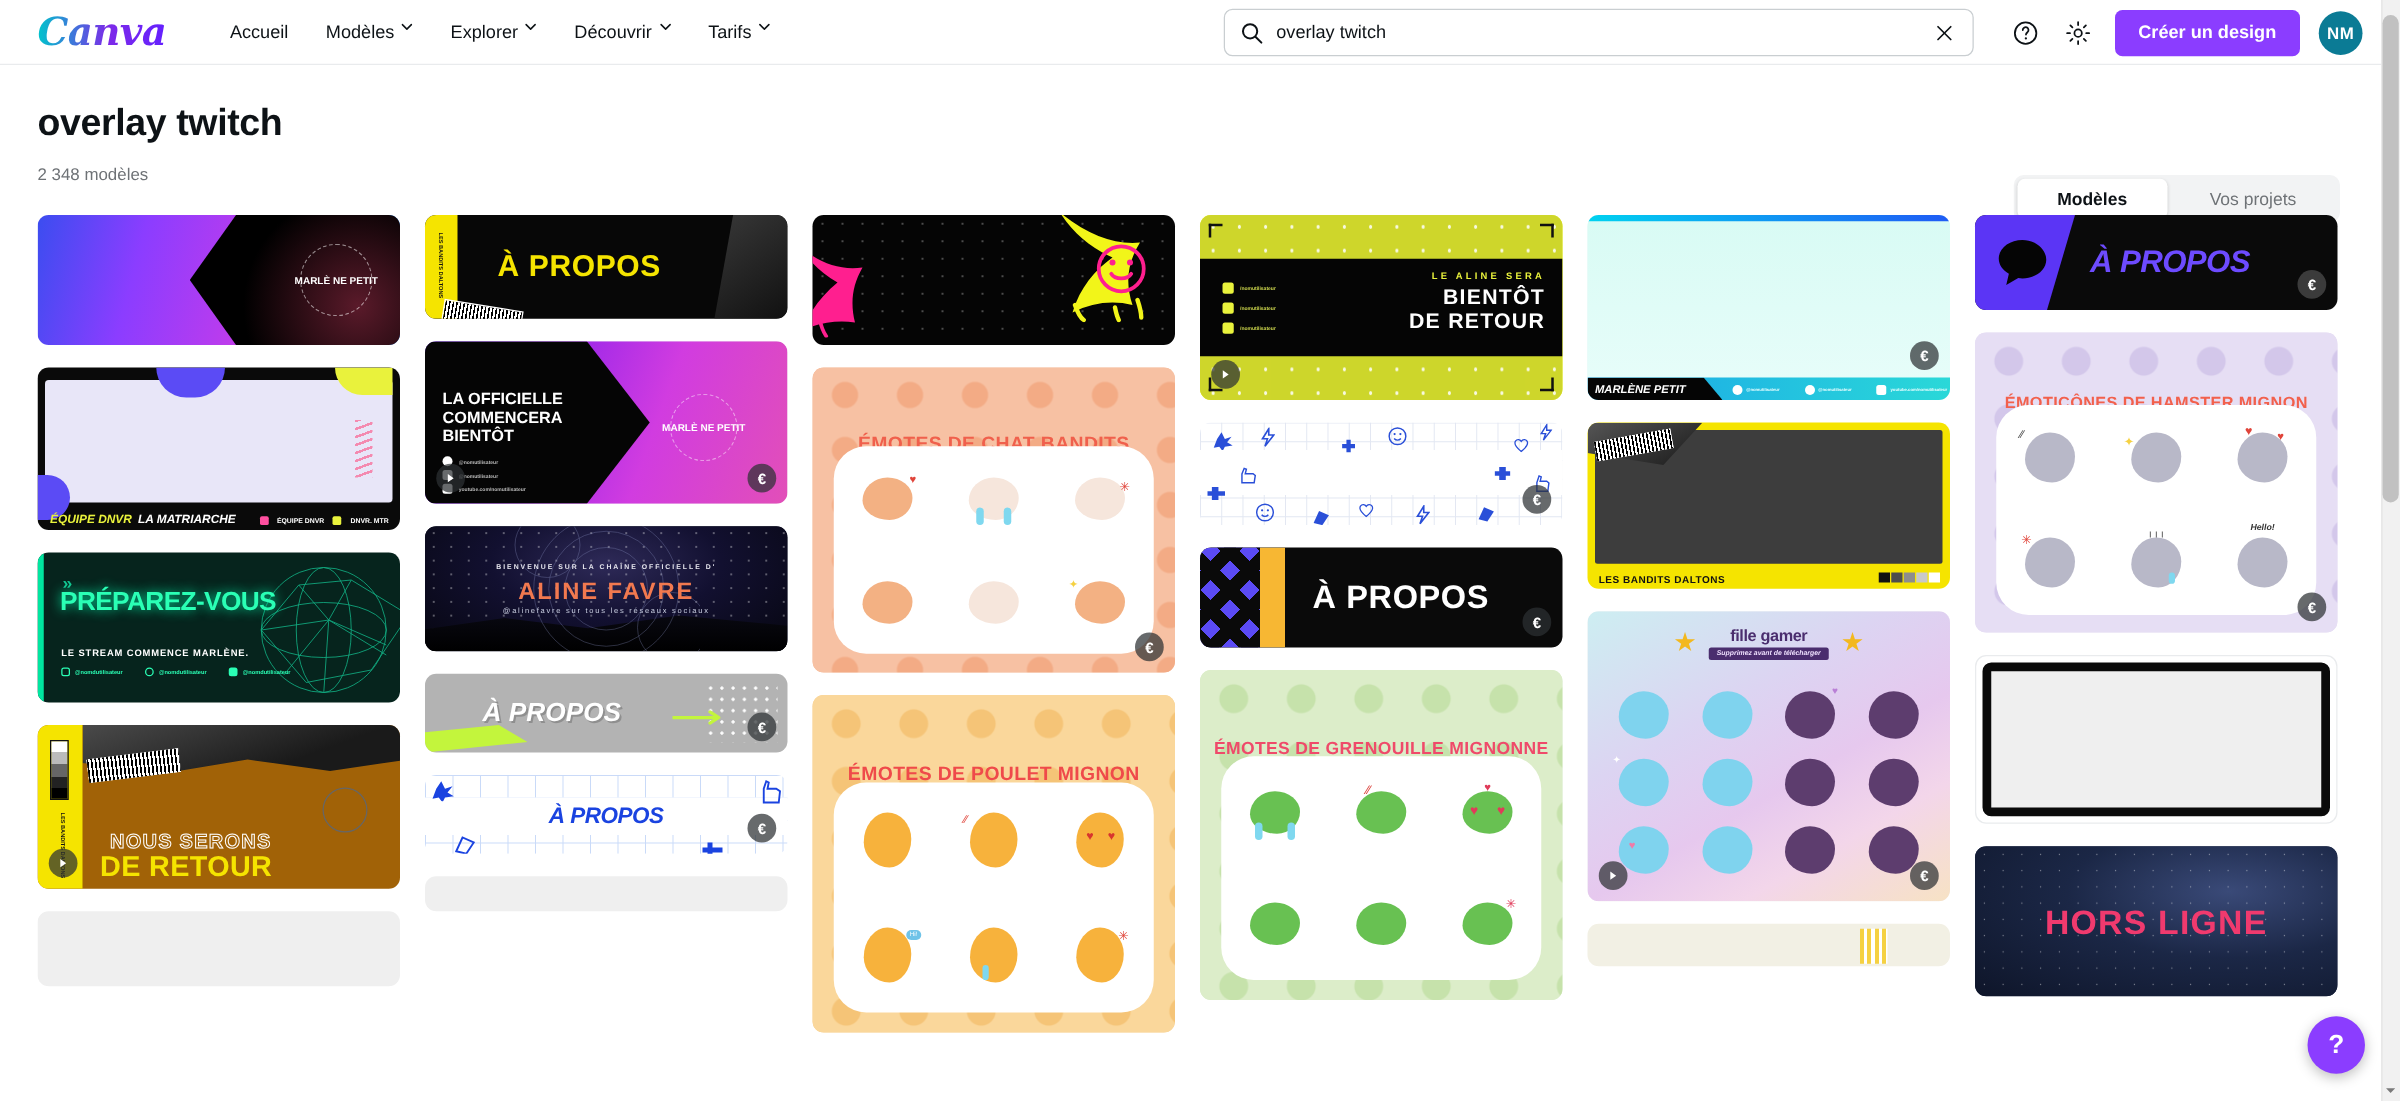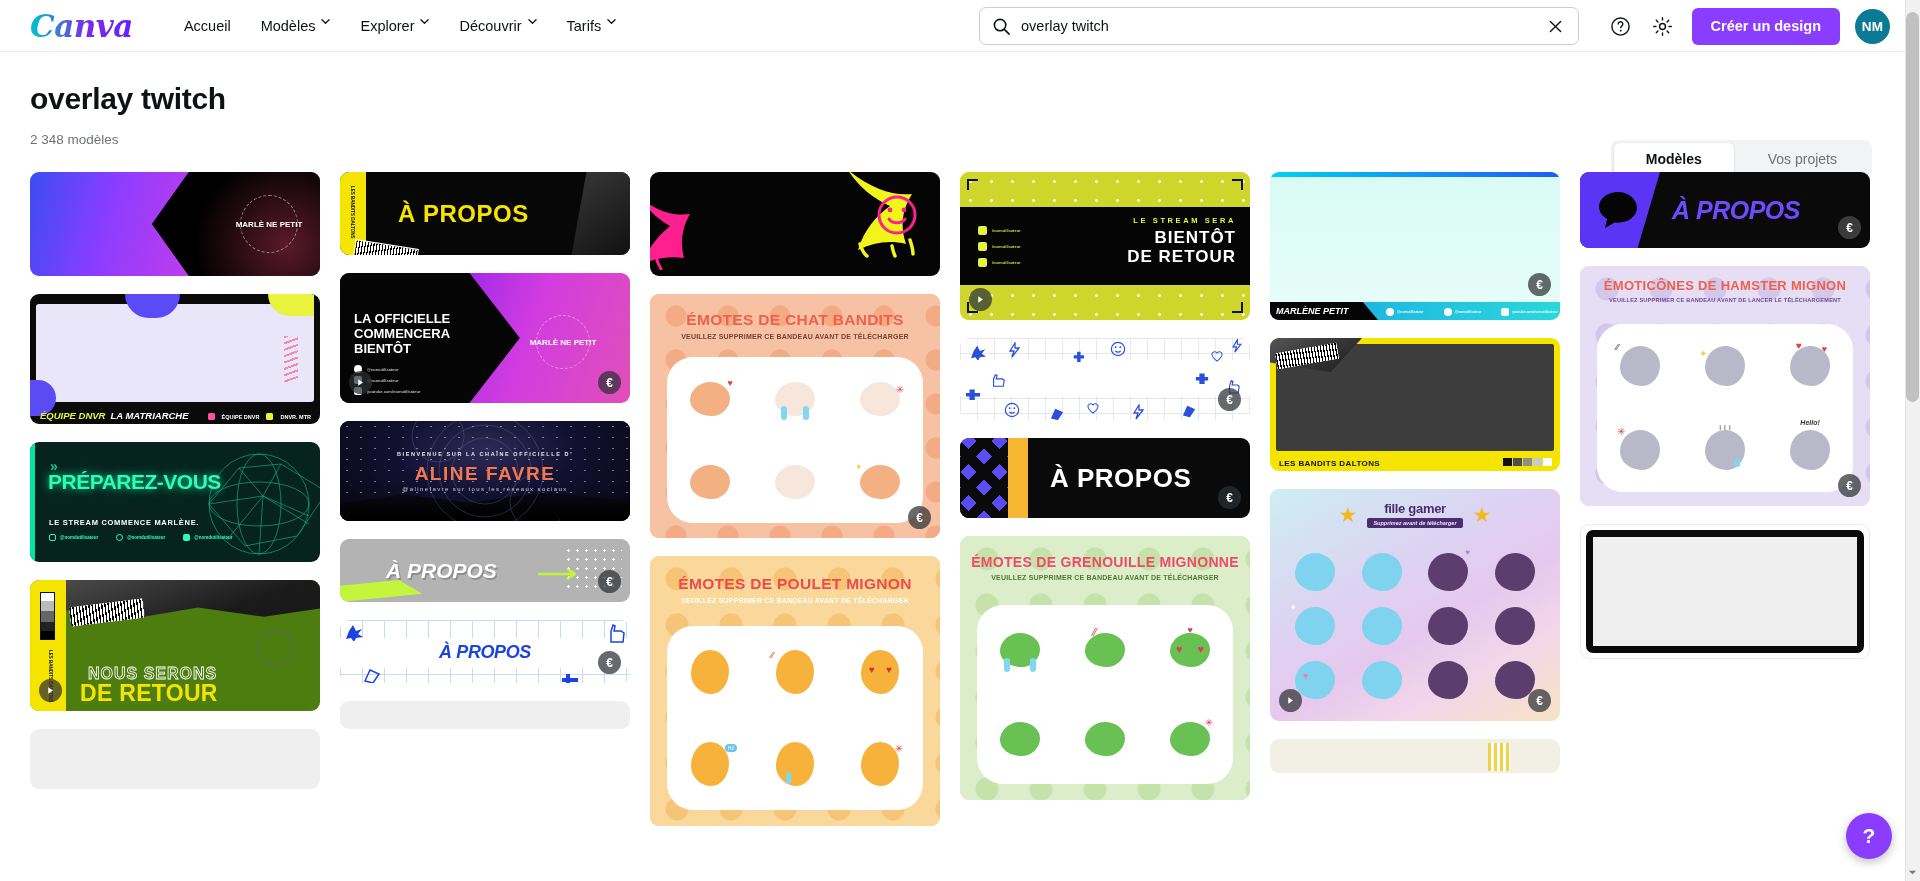--- a/index.html
+++ b/index.html
@@ -137,21 +137,21 @@
   .badge-pro { right: 9px; bottom: 9px; }
   .badge-play { left: 9px; bottom: 9px; }
   .badge-play svg { display: block; }
 
   
   .art { position: absolute; inset: 0; overflow: hidden; }
   .tx { font-family: "Liberation Sans", sans-serif; font-weight: 700; white-space: nowrap; }
 
   
   .emote-head { position: absolute; left: 0; right: 0; top: 7%; text-align: center; }
-  .emote-title { font-size: 15.5px; font-weight: 700; letter-spacing: .3px; }
+  .emote-title { font-size: 15.5px; font-weight: 700; letter-spacing: .3px; margin-top: 36px; }
   .emote-sub { font-size: 7px; font-weight: 700; margin-top: 4px; letter-spacing: .2px; }
   .emote-plate {
     position: absolute; left: 6%; right: 6%; top: 26%; bottom: 6%;
     background: #fff; border-radius: 26px;
     display: grid; grid-template-columns: repeat(3,1fr); grid-template-rows: repeat(2,1fr);
     align-items: center; justify-items: center;
   }
   .emote-plate.c4 { grid-template-columns: repeat(4,1fr); grid-template-rows: repeat(3,1fr); }
   .blob { border-radius: 50% 50% 46% 54% / 54% 48% 52% 46%; position: relative; }
 
@@ -327,21 +327,21 @@
               <span class="tx" style="color:#2affb5;font-size:4.5px">@nomdutilisateur</span>
             </span>
           <span style="display:flex;gap:4px;align-items:center">
               <span style="width:7px;height:7px;background:#2affb5;border-radius:2px"></span>
               <span class="tx" style="color:#2affb5;font-size:4.5px">@nomdutilisateur</span>
             </span>
         </div>
       </div>
     </div>
 
-    <div class="card" style="height:131px;background:#4d7c0f">
+    <div class="card" style="height:131px;background:#a16207">
       <div class="art">
         <div style="position:absolute;left:0;top:0;bottom:0;width:36px;background:#f5e400"></div>
         <div style="position:absolute;left:10px;top:12px;width:15px;height:48px;background:linear-gradient(180deg,#fff 0 18%,#bbb 18% 40%,#666 40% 62%,#222 62% 82%,#000 82% 100%);border:1px solid #111"></div>
         <div style="position:absolute;left:36px;top:0;right:0;height:46px;background:linear-gradient(160deg,#4a4a4a,#1a1a1a 65%);clip-path:polygon(0 0,100% 0,100% 62%,78% 80%,52% 60%,26% 84%,0 66%)"></div>
         <div style="position:absolute;left:40px;top:23px;width:74px;height:19px;background:#fff;transform:rotate(-7deg);background-image:repeating-linear-gradient(90deg,#000 0 1.4px,#fff 1.4px 3.2px)"></div>
         <div style="position:absolute;right:26px;top:50px;width:36px;height:36px;border-radius:50%;border:1px solid #666"></div>
         <div class="tx" style="position:absolute;left:58px;bottom:28px;color:transparent;-webkit-text-stroke:.8px #fff;font-size:16px;letter-spacing:1px">NOUS SERONS</div>
         <div class="tx" style="position:absolute;left:50px;bottom:4px;color:#f5e400;font-size:23px;letter-spacing:.3px">DE RETOUR</div>
         <div class="tx" style="position:absolute;left:18px;bottom:8px;color:#111;font-size:4.5px;writing-mode:vertical-rl">LES BANDITS DALTONS</div>
       </div>
@@ -537,21 +537,21 @@
   </div>
 
   <div class="col" style="left:930px">
 
     <div class="card" style="height:148px;background:#e9f23c">
       <div class="art">
         <div style="position:absolute;inset:0;background:#e9f23c"></div>
         <div style="position:absolute;inset:0;background-image:radial-gradient(ellipse 34px 18px at 30% 18%,transparent 95%,#cbd32a 96%),radial-gradient(ellipse 40px 22px at 70% 78%,transparent 95%,#cbd32a 96%);opacity:.9"></div>
         <div style="position:absolute;inset:0;background-image:radial-gradient(circle,#fff 1.2px,transparent 1.6px);background-size:21px 19px;opacity:.85"></div>
         <div style="position:absolute;left:0;right:0;top:35px;height:78px;background:#050505"></div>
-        <div class="tx" style="position:absolute;right:14px;top:44px;color:#e9f23c;font-size:7.5px;letter-spacing:2.6px">LE STREAM SERA</div>
+        <div class="tx" style="position:absolute;right:14px;top:44px;color:#e9f23c;font-size:7.5px;letter-spacing:2.6px">LE ALINE SERA</div>
         <div class="tx" style="position:absolute;right:14px;top:56px;color:#fff;font-size:17px;line-height:19px;text-align:right;letter-spacing:1px">
           <div>BIENTÔT</div>
           <div>DE RETOUR</div>
         </div>
         <div style="position:absolute;left:18px;top:54px;display:flex;flex-direction:column;gap:7px">
           <span style="display:flex;gap:5px;align-items:center">
               <span style="width:9px;height:9px;background:#e9f23c;border-radius:2px"></span>
               <span class="tx" style="color:#cfd84e;font-size:4px">/nomutilisateur</span>
             </span>
           <span style="display:flex;gap:5px;align-items:center">
@@ -807,20 +807,26 @@
       </div>
       <div class="badge-pro">€</div>
     </div>
 
     <div class="card" style="height:135px;background:#fff;border:1px solid #e9ebed">
       <div class="art">
         <div style="position:absolute;left:5px;top:5px;right:5px;bottom:5px;border:7px solid #0a0a0a;border-radius:7px;background:#efefef"></div>
       </div>
     </div>
 
+    <div class="card" style="height:120px;background:#16213f">
+      <div class="art" style="background:radial-gradient(ellipse at 70% 30%,#3a4a78 0%,#1b2746 45%,#0e1529 100%)">
+        <div style="position:absolute;inset:0;background-image:radial-gradient(circle,#fff .5px,transparent .8px);background-size:15px 13px;opacity:.5"></div>
+        <div class="tx" style="position:absolute;left:0;right:0;top:46px;text-align:center;color:#f03a6e;font-size:27px;letter-spacing:1px">HORS LIGNE</div>
+      </div>
+    </div>
   </div>
 </div>
 
 <div class="help-fab">?</div>
 
 <div class="sb-track">
   <div class="sb-thumb"></div>
   <svg class="sb-arrow" viewBox="0 0 12 12">
       <path d="M2 4l4 4 4-4" fill="#7a7a7a"></path>
     </svg>

